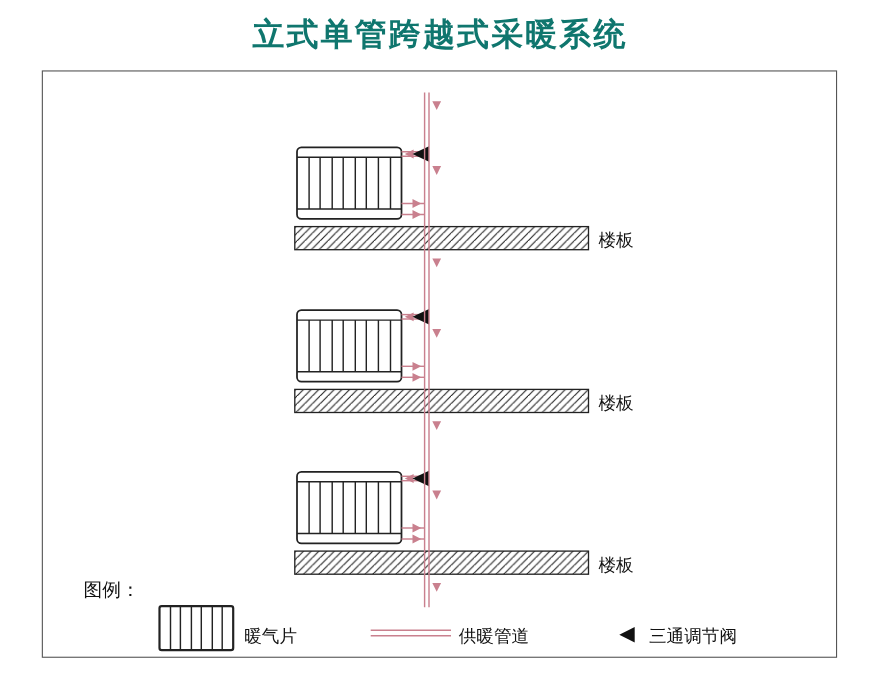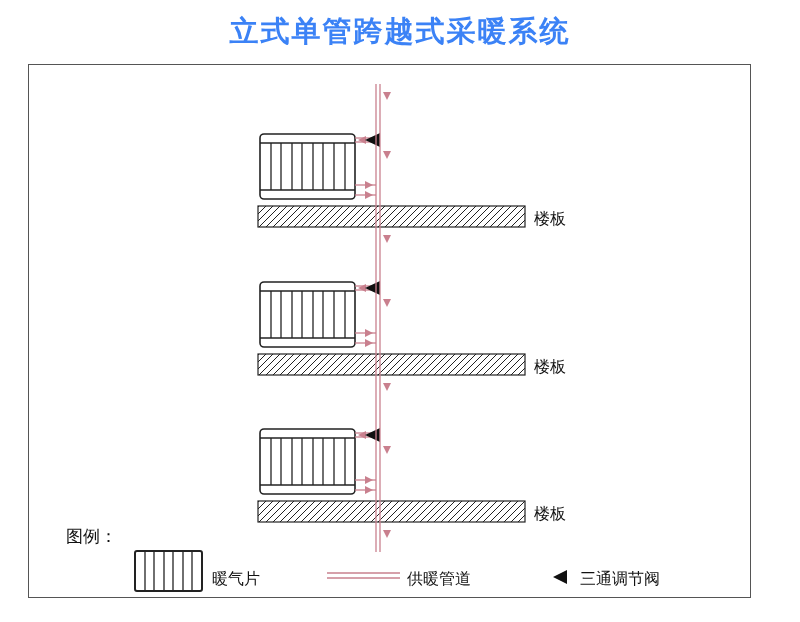--- a/index.html
+++ b/index.html
@@ -2,25 +2,25 @@
 <html style="--pipe: #c9808e; --valve: #111111;"><head>
 <meta charset="utf-8">
 <style>
   html,body{margin:0;padding:0;}
   body{
     width:800px;height:622px;background:#ffffff;position:relative;
     font-family:"Liberation Serif", serif;
   }
   .page-title{
     position:absolute;top:12px;left:0;width:800px;text-align:center;
-    font-size:29px;font-weight:bold;color:#3b82f6;margin:0;letter-spacing:2px;
+    font-size:29px;font-weight:bold;color:#0f766e;margin:0;letter-spacing:2px;
     font-family:"Liberation Sans", sans-serif;
   }
   .diagram-border{
-    position:absolute;left:28px;top:64px;width:723px;height:534px;
+    position:absolute;left:38px;top:64px;width:723px;height:534px;
     border:1px solid #555;box-sizing:border-box;background:#fff;
   }
   svg{display:block;}
   .pipe-line{stroke:var(--pipe,#c9808e);stroke-width:1.3;fill:none;}
   .arrow{fill:var(--pipe,#c9808e);stroke:none;}
   .valve-shape{fill:var(--valve,#111);stroke:none;}
   .outline{stroke:#222;stroke-width:1.6;fill:#fff;}
   .fin{stroke:#222;stroke-width:1.3;}
   .slab{fill:url(#hatch);stroke:#222;stroke-width:1.2;}
   .lbl{font-family:"Liberation Serif", serif;font-size:16px;fill:#111;}

